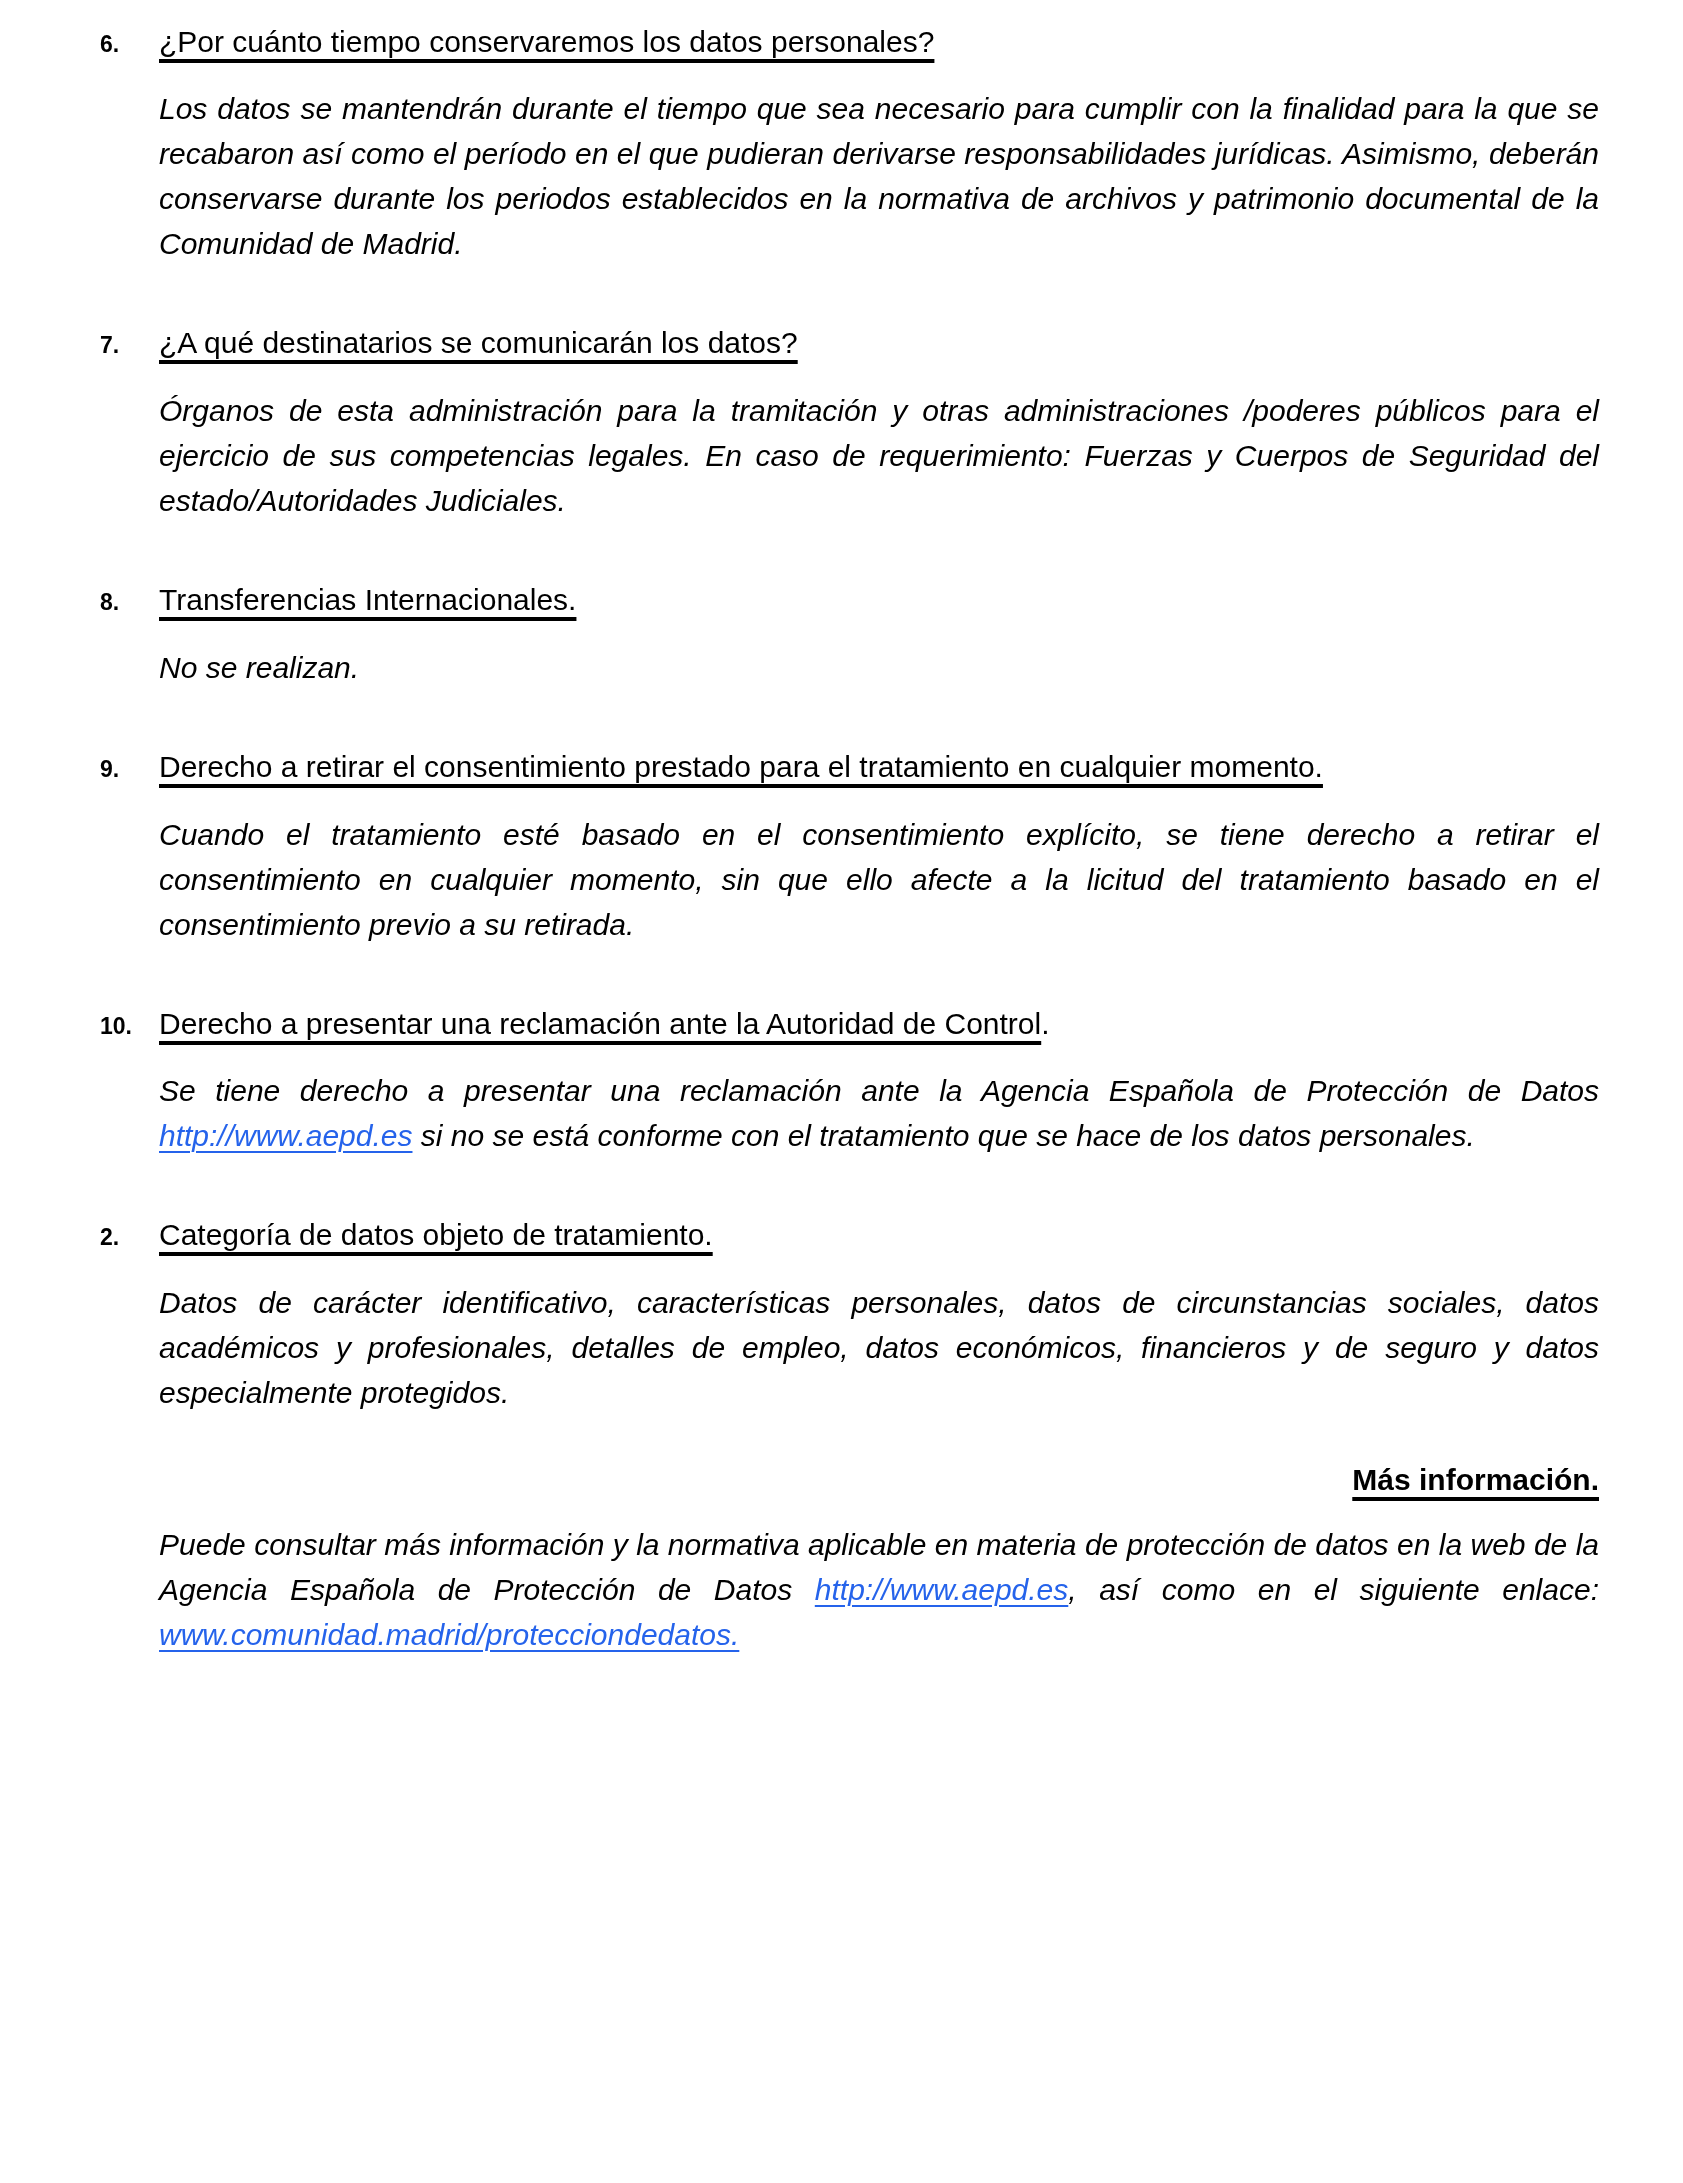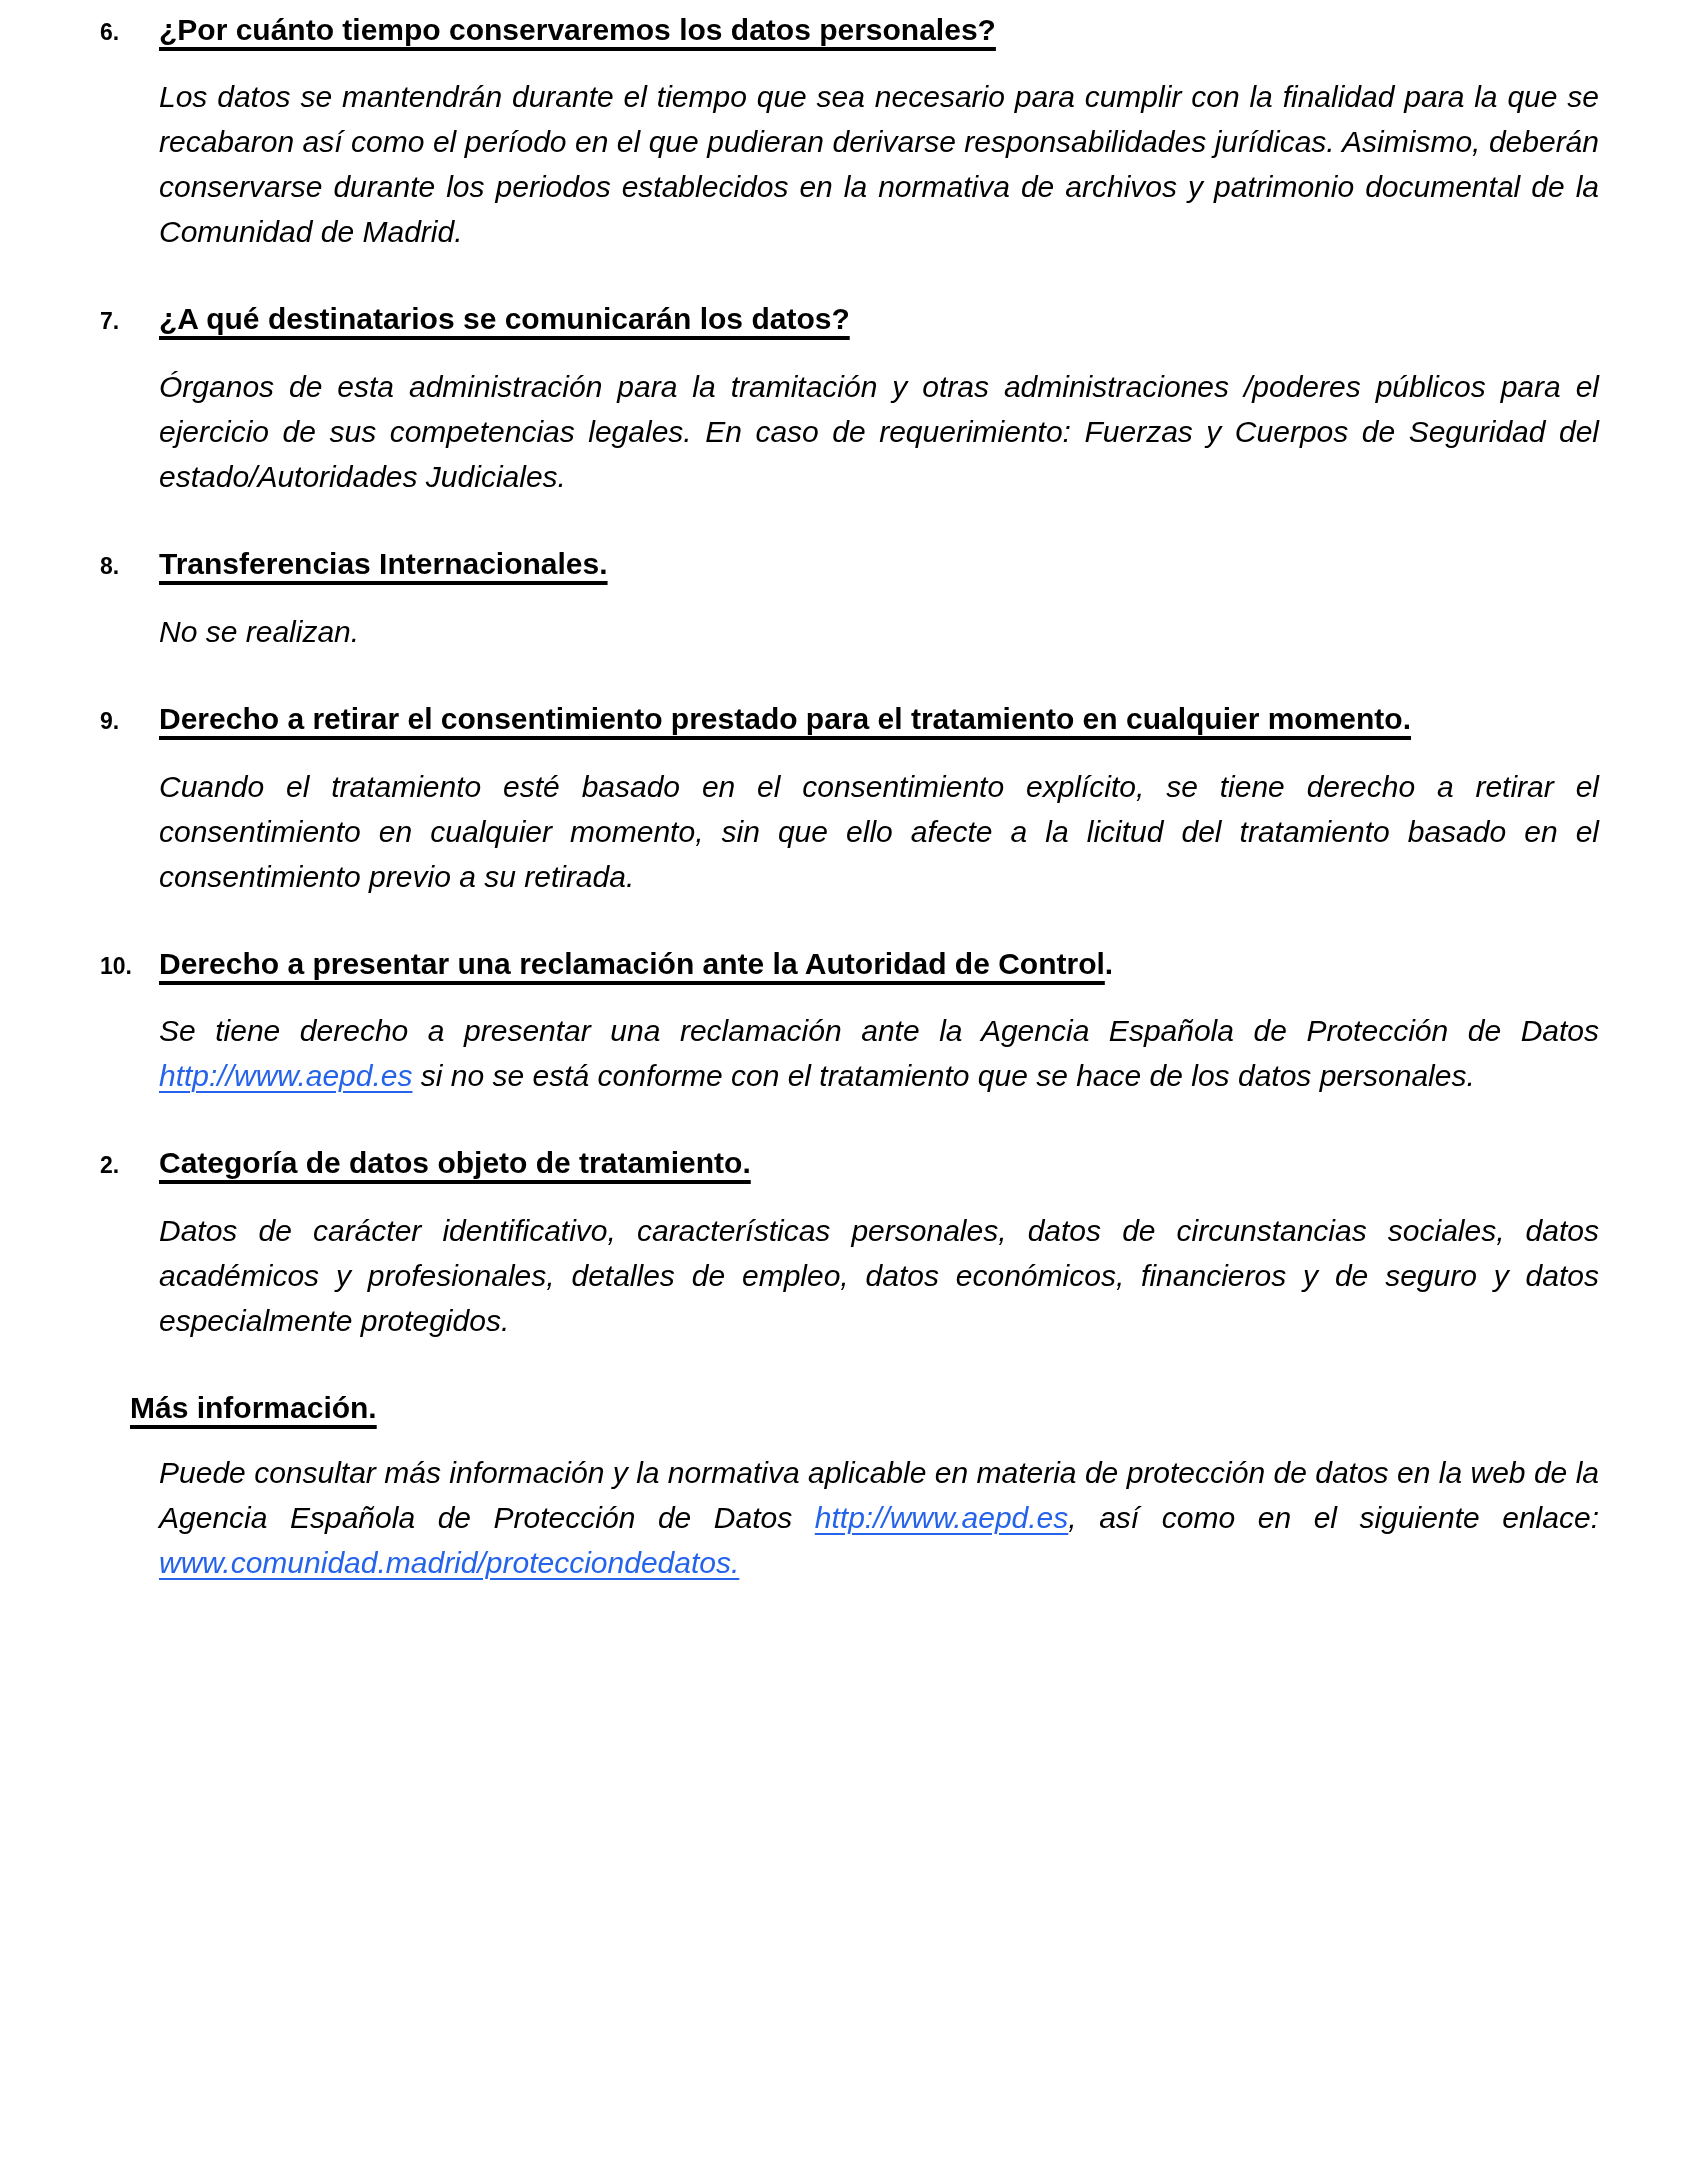--- a/index.html
+++ b/index.html
@@ -20,36 +20,38 @@
     display: flex;
     align-items: baseline;
     margin-bottom: 19.7px;
   }
   .sec-num {
     flex: 0 0 59px;
     font-size: 23px;
     font-weight: bold;
   }
   .sec-title {
-    font-weight: bold;
+    font-weight: normal;
+    margin-top: 12px;
   }
   .sec-title .u {
     text-decoration: underline;
     text-decoration-thickness: 3.8px;
     text-underline-offset: 6.8px;
   }
   .sec-body {
     margin-left: 59px;
     text-align: justify;
     font-style: italic;
   }
   .mi-head {
     margin-left: 30px;
     font-weight: bold;
     margin-bottom: 19.7px;
+    text-align: right;
   }
   .mi-head .u {
     text-decoration: underline;
     text-decoration-thickness: 3.8px;
     text-underline-offset: 6.8px;
   }
   a.link {
     text-decoration: underline;
     text-decoration-thickness: 2.3px;
     text-underline-offset: 5.3px;

